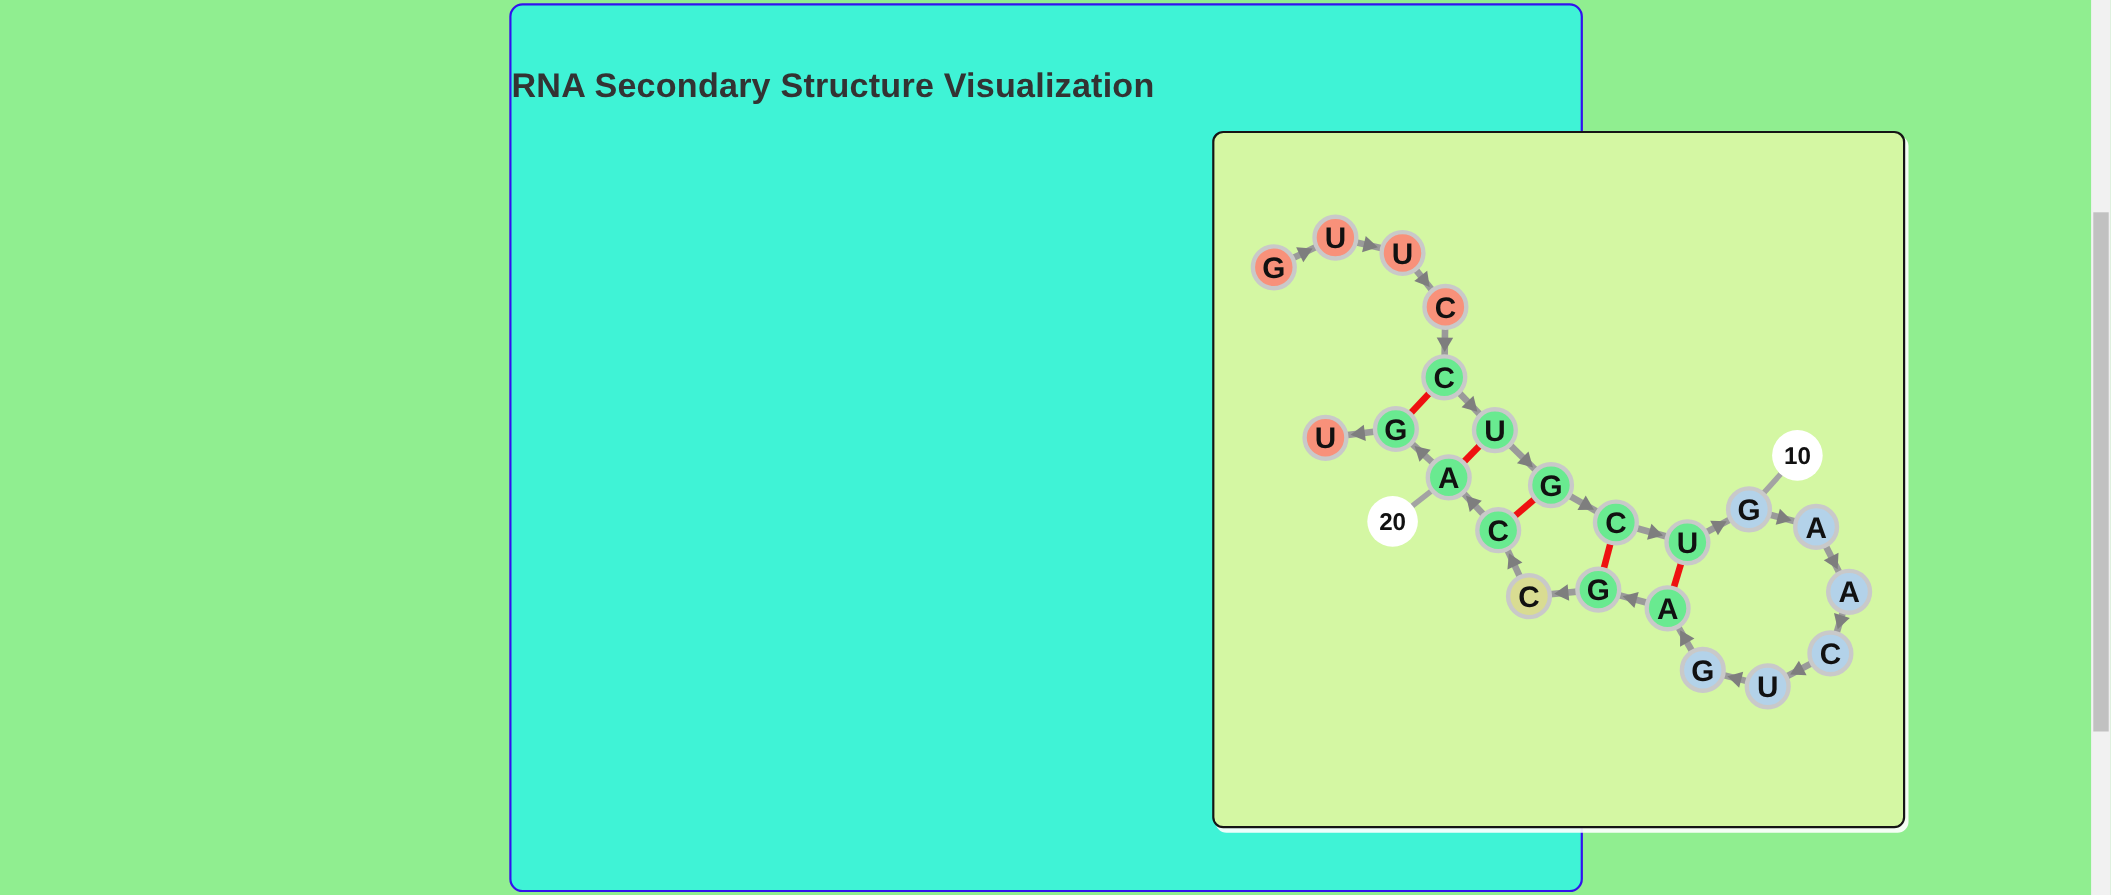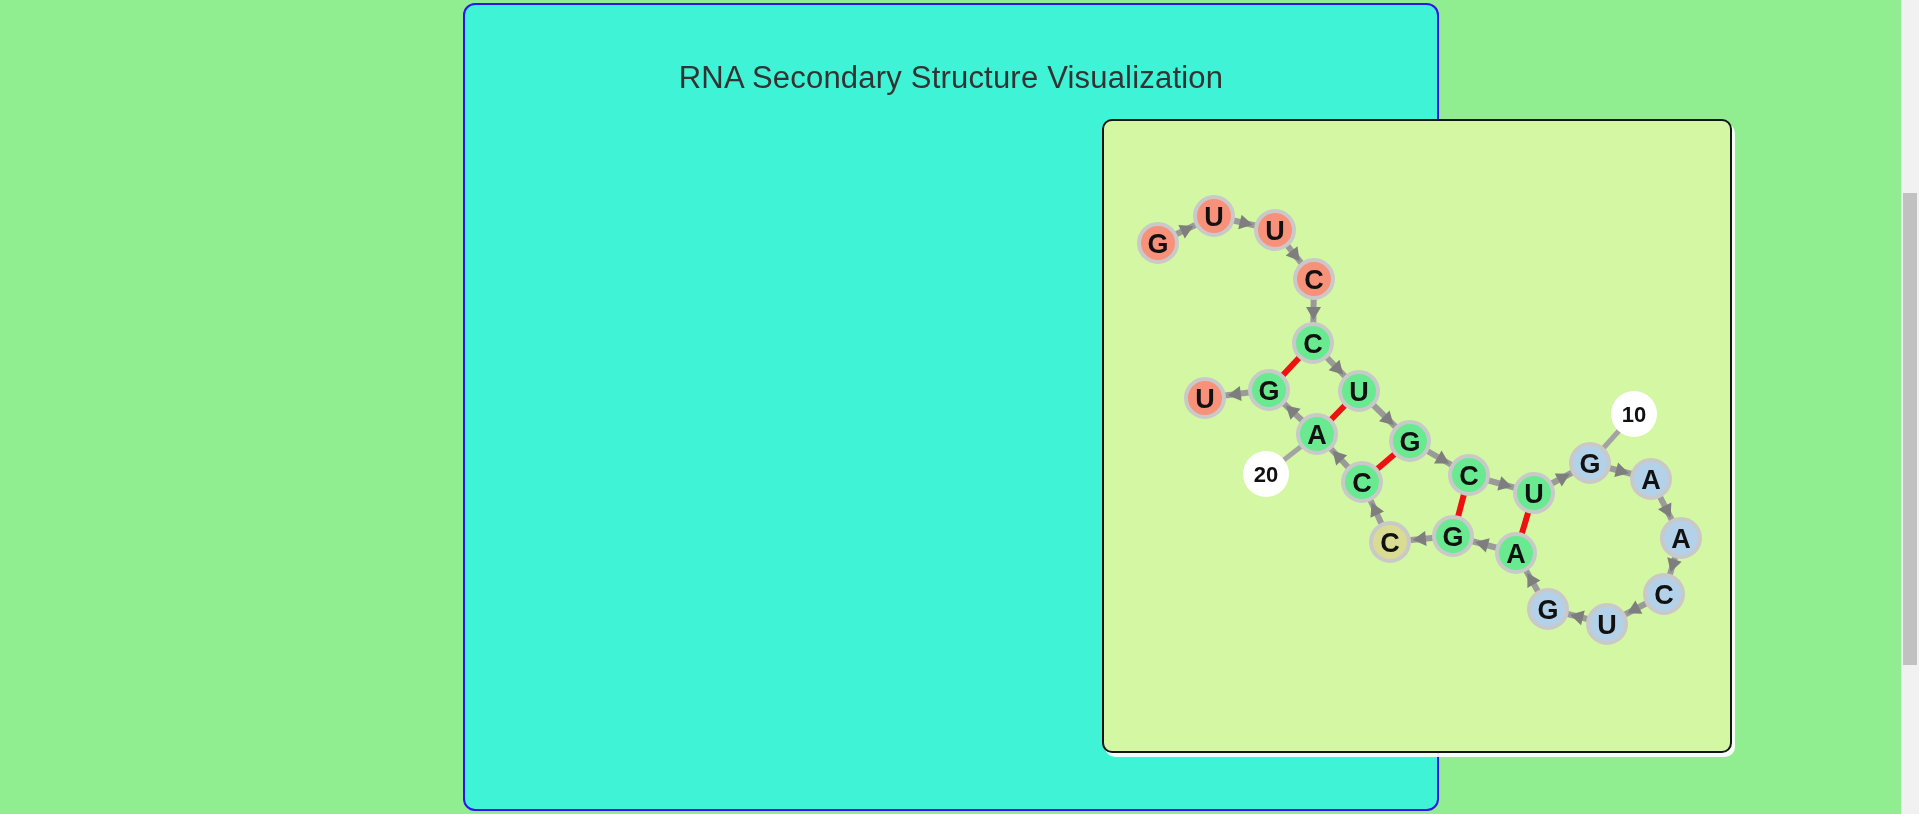--- a/index.html
+++ b/index.html
@@ -15,23 +15,22 @@
     position: absolute;
     left: 463px; top: 3px;
     width: 976px; height: 808px;
     background: #3FF3D6;
     border: 2px solid #3212EE;
     border-radius: 12px;
   }
   .page-title {
     position: absolute;
     left: 0; right: 0; top: 55px;
-    text-align: center;
     font-size: 31px;
-    font-weight: 400;
+    font-weight: 700;
     color: #333333;
     letter-spacing: 0.2px;
   }
   .structure-canvas {
     position: absolute;
     left: 637px; top: 114px;
     width: 630px; height: 634px;
     background: #D4F7A3;
     border: 2px solid #151515;
     border-radius: 10px;

